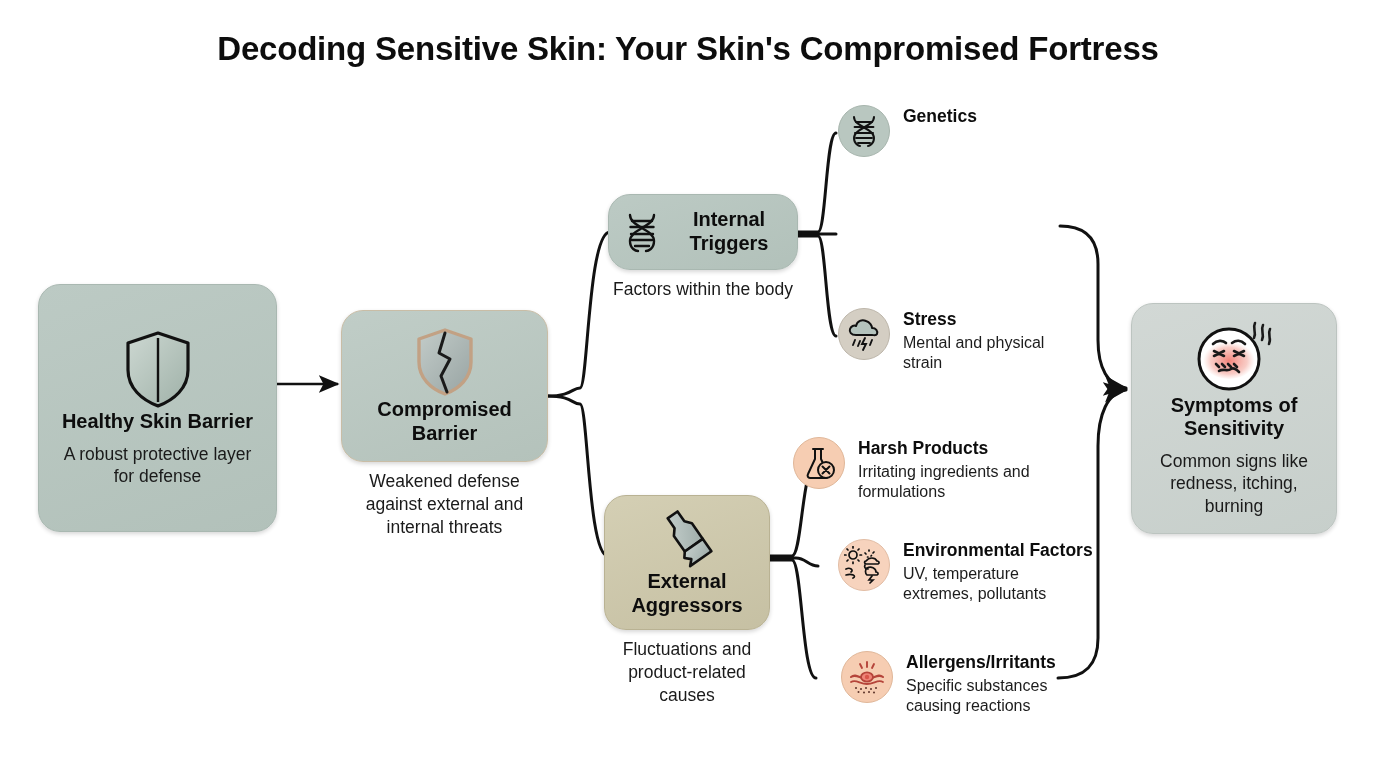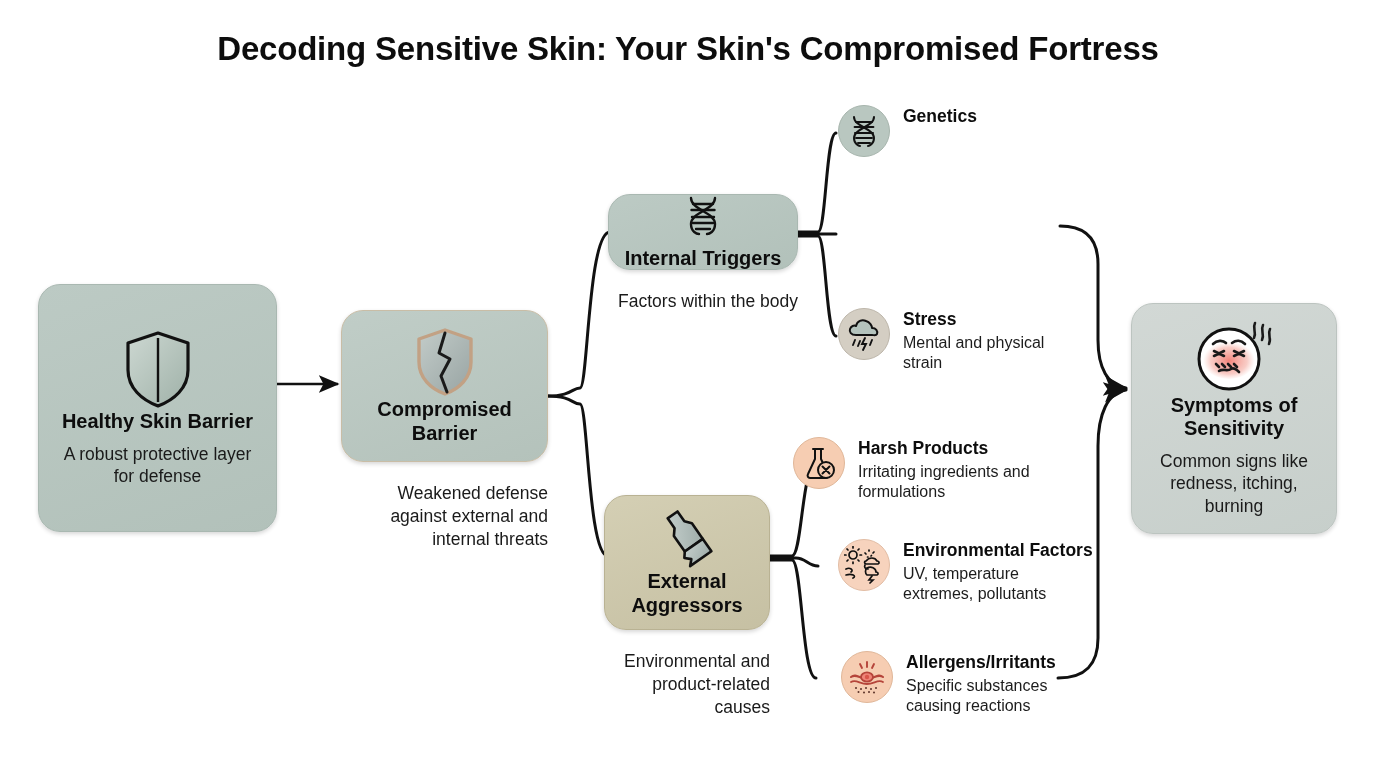--- a/index.html
+++ b/index.html
@@ -32,32 +32,32 @@
     box-shadow:0 2px 4px rgba(0,0,0,0.16);
     padding:14px 12px;
   }
   .nbox .ntitle{
     font-size:20px;font-weight:bold;line-height:1.18;text-align:center;color:#0d0d0d;
   }
   .nbox .ndesc-in{
     font-size:17.5px;line-height:1.28;text-align:center;color:#1a1a1a;margin-top:9px;font-weight:400;
   }
   .ndesc-out{
-    font-size:17.5px;line-height:1.30;text-align:right;color:#1a1a1a;margin-top:20px;
+    font-size:17.5px;line-height:1.30;text-align:center;color:#1a1a1a;margin-top:8px;
     width:100%;
   }
 
   
   .c-sage{background:linear-gradient(160deg,#bccac4 0%,#b2c1ba 100%);border:1.6px solid #a9b8b1;}
   .c-sage2{background:linear-gradient(160deg,#c0cdc7 0%,#b4c2bb 100%);border:1.6px solid #c9bda6;}
   .c-khaki{background:linear-gradient(160deg,#d4cfb4 0%,#c6c0a3 100%);border:1.6px solid #b9b293;}
   .c-grey{background:linear-gradient(160deg,#d2d8d5 0%,#c7cfcb 100%);border:1.6px solid #bcc4c0;}
 
   
-  .inline-node{flex-direction:column;gap:10px;align-items:center;justify-content:center;}
+  .inline-node{flex-direction:row;gap:10px;align-items:center;justify-content:center;}
 
   
   .leaf{position:absolute;display:flex;align-items:flex-start;gap:13px;}
   .bubble{
     width:52px;height:52px;border-radius:50%;
     flex:0 0 52px;
     display:flex;align-items:center;justify-content:center;
     box-sizing:border-box;
   }
   .b-sage{background:#b9c7c0;border:1.4px solid #a7b5ad;}
@@ -168,21 +168,21 @@
             </linearGradient>
           </defs>
           <g transform="rotate(-35 35 31)">
             <path d="M31 3 L43 3 L43 15 L48 21 L48 40 L26 40 L26 21 L31 15 Z" fill="url(#gBottle)" stroke="#111" stroke-width="2.6" stroke-linejoin="round"></path>
             <path d="M26 40 L22 45 L27 50 L22 55 L48 55 L48 40 Z" fill="url(#gBottle)" stroke="#111" stroke-width="2.6" stroke-linejoin="round"></path>
           </g>
         </svg>
       </span>
       <div class="ntitle">External Aggressors</div>
     </div>
-    <div class="ndesc-out">Environmental and product-related causes</div>
+    <div class="ndesc-out">Fluctuations and product-related causes</div>
   </div>
 
   <div class="node" style="left:1131px;top:303px;width:206px;">
     <div class="nbox c-grey" style="height:231px;">
       <span class="icon">
         <svg width="86" height="74" viewBox="0 0 86 74">
           <defs>
             <radialGradient id="gRed" cx="50%" cy="52%" r="50%">
               <stop offset="0%" stop-color="#f2786e" stop-opacity="0.92"></stop>
               <stop offset="70%" stop-color="#f29a8e" stop-opacity="0.5"></stop>

